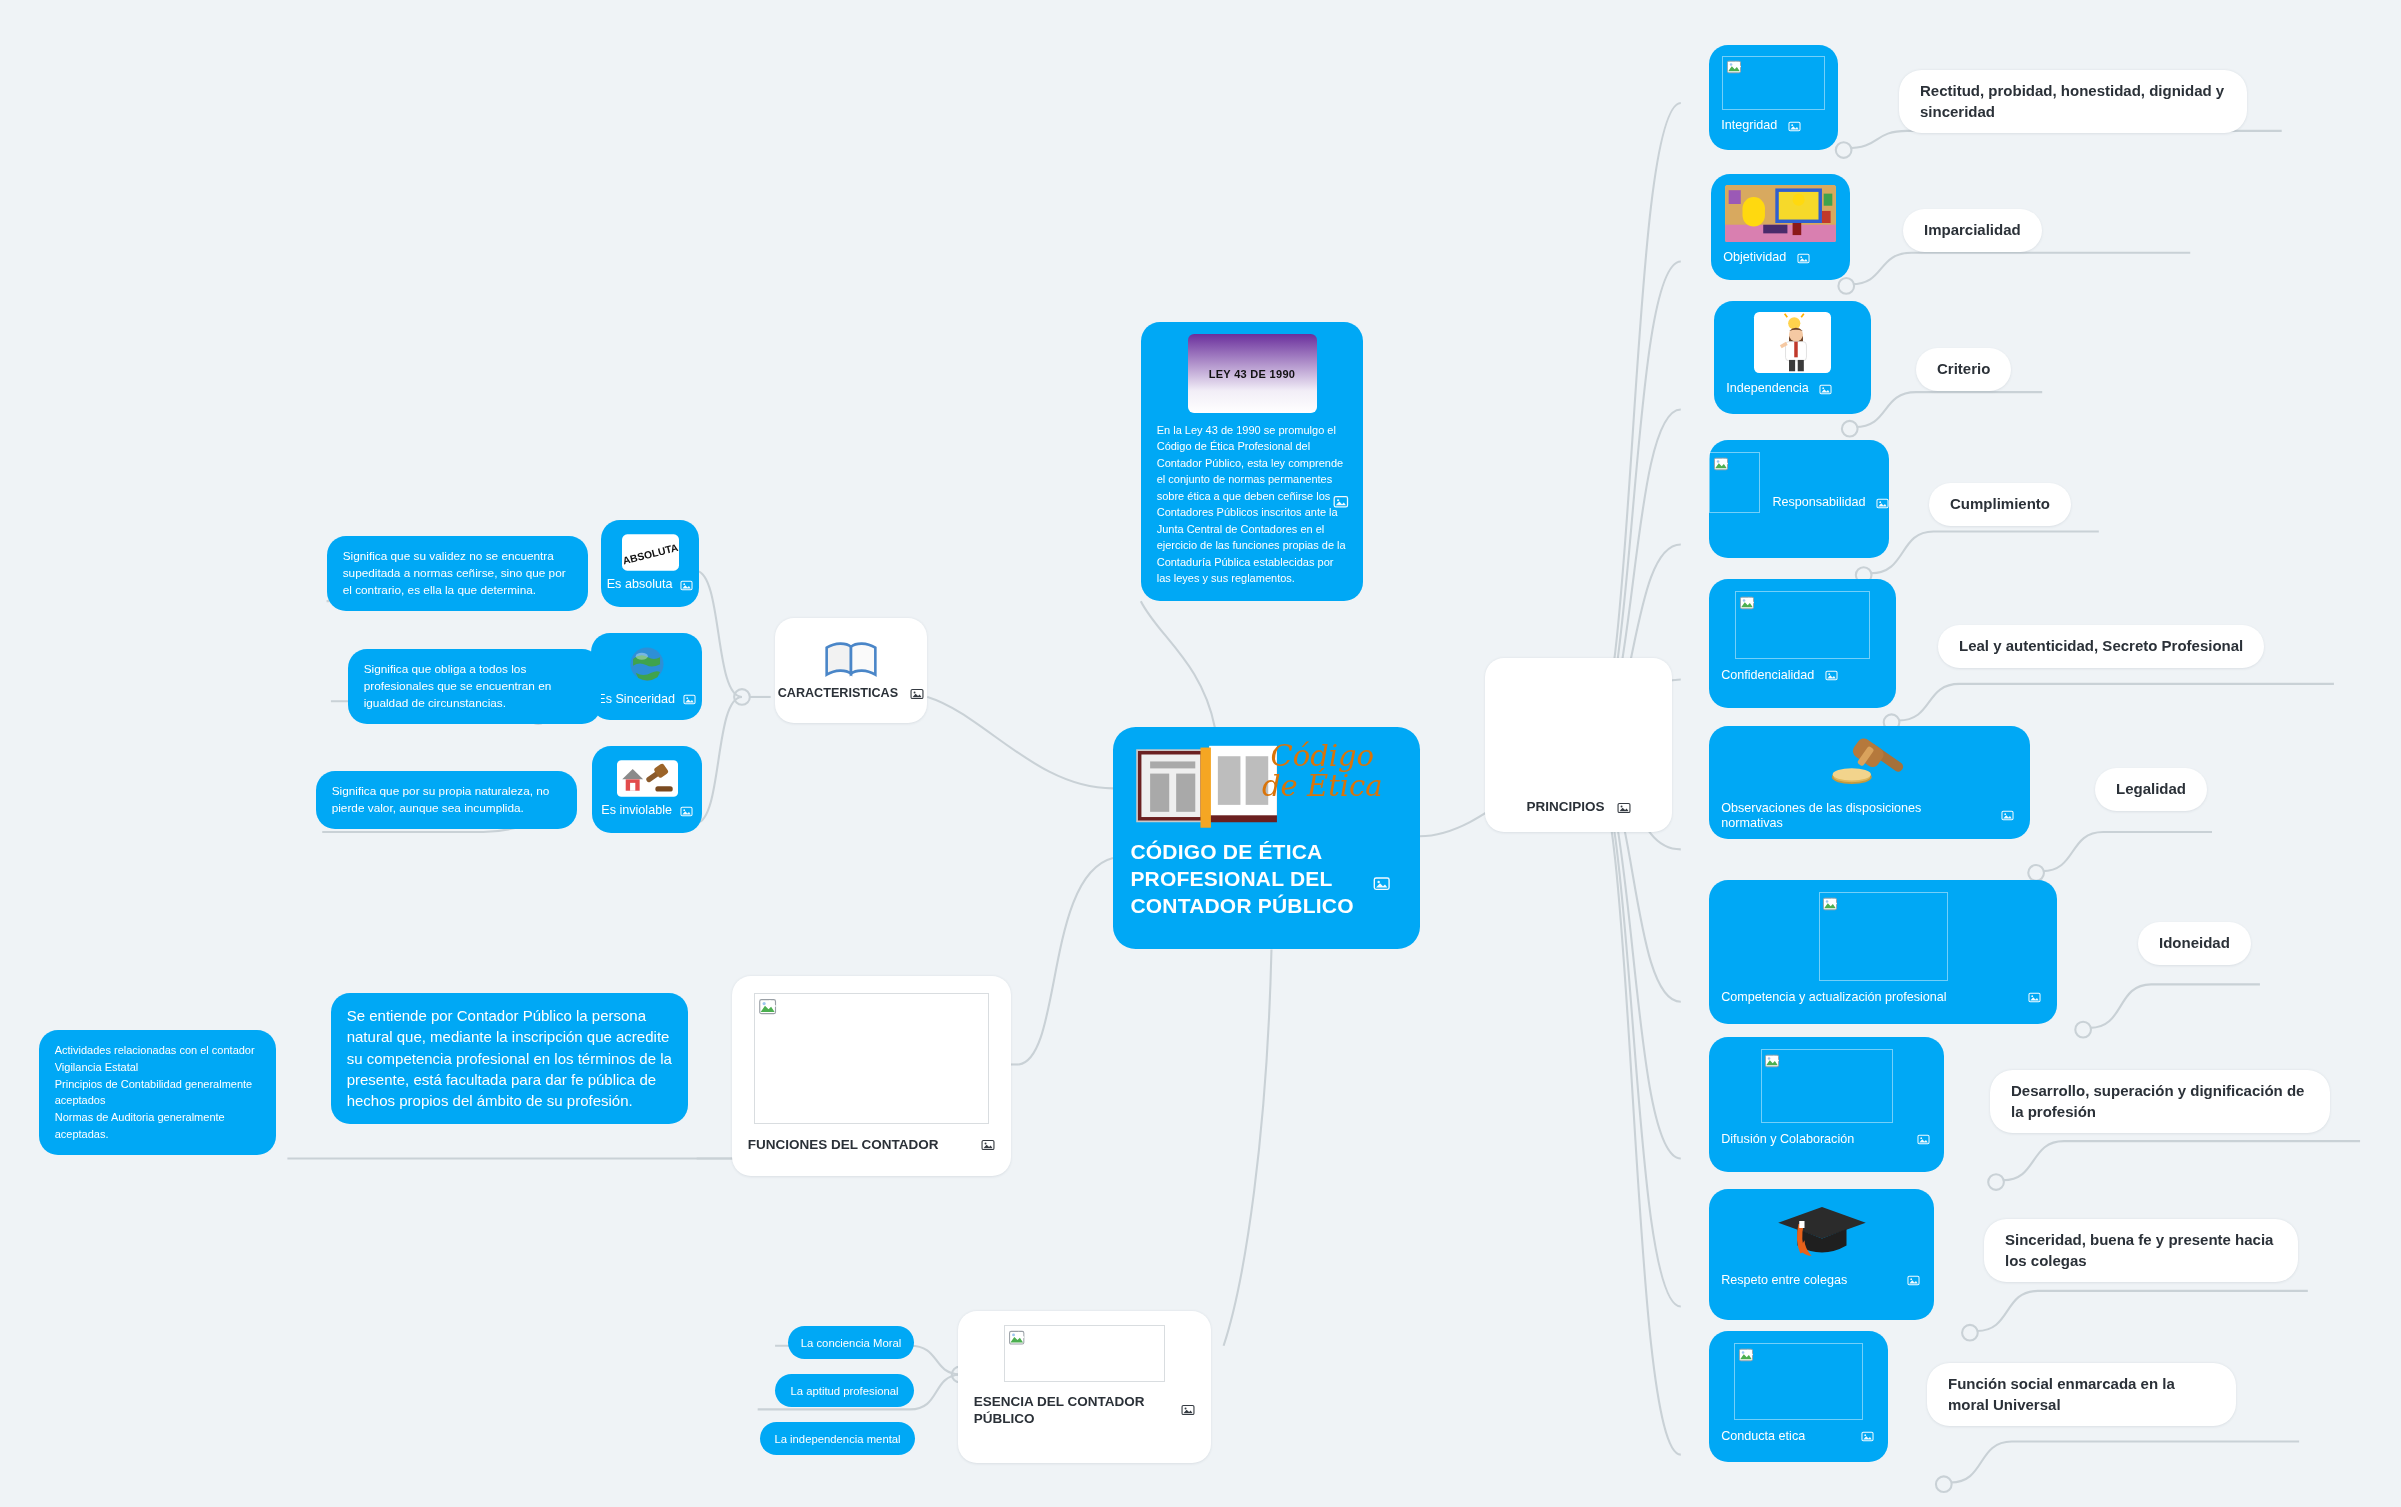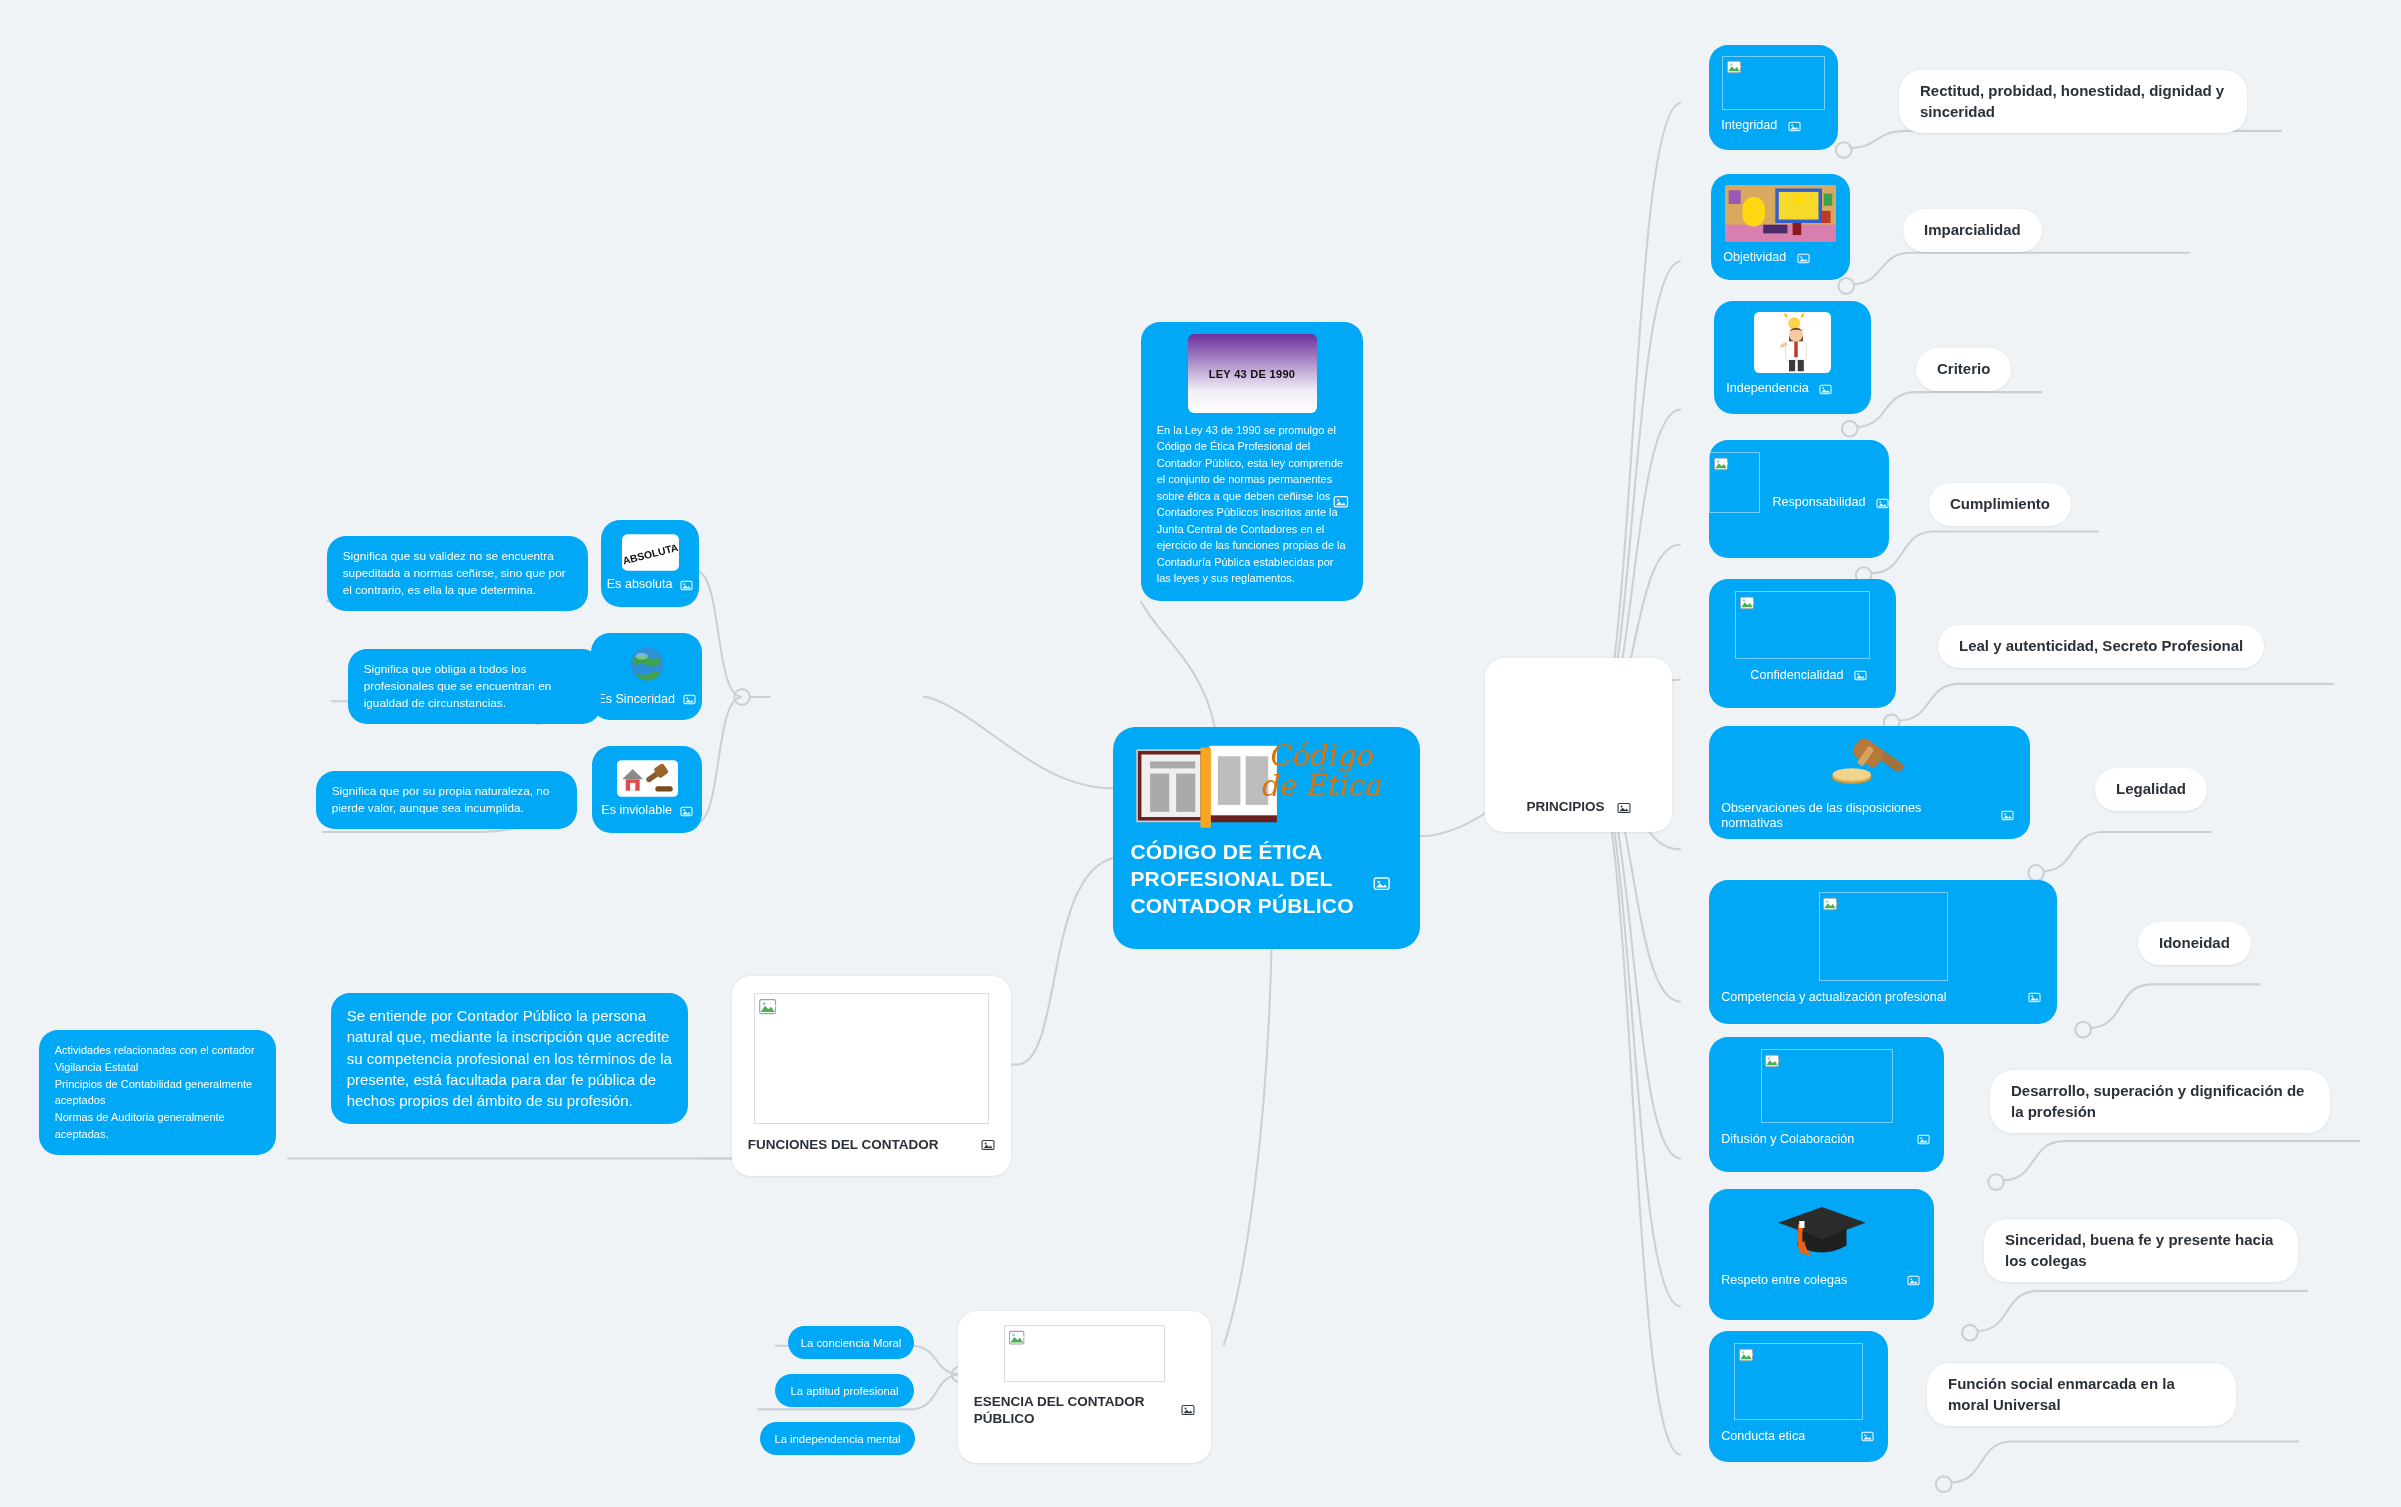--- a/index.html
+++ b/index.html
@@ -217,20 +217,38 @@
     <div id="ley-text">En la Ley 43 de 1990 se promulgo el Código de Ética Profesional del Contador Público, esta ley comprende el conjunto de normas permanentes sobre ética a que deben ceñirse los Contadores Públicos inscritos ante la Junta Central de Contadores en el ejercicio de las funciones propias de la Contaduría Pública establecidas por las leyes y sus reglamentos.</div>
     <div id="ley-flag" class="imgflag">
       <svg width="15.7" height="15.7" viewBox="0 0 20 20">
           <rect x="1.5" y="3.5" width="17" height="13" rx="2" fill="none" stroke="#ffffff" stroke-width="1.6"></rect>
           <circle cx="6.5" cy="8" r="1.4" fill="#ffffff"></circle>
           <path d="M3.5 14.5 L8 9.5 L11.5 13 L13.8 10.8 L16.5 14.5 Z" fill="#ffffff"></path>
         </svg>
     </div>
   </div>
 
+  <div class="node white" style="left:775px;top:618px;width:152px;height:105px;display:flex;flex-direction:column;justify-content:center;">
+    <div style="text-align:center;margin-bottom:3.5px;">
+      <svg width="56" height="40" viewBox="0 0 64 46">
+        <path d="M4 10 C14 4 26 4 32 9 L32 40 C26 35 14 35 4 41 Z" fill="#f2f2f2" stroke="#4a86c8" stroke-width="3"></path>
+        <path d="M60 10 C50 4 38 4 32 9 L32 40 C38 35 50 35 60 41 Z" fill="#fafafa" stroke="#4a86c8" stroke-width="3"></path>
+      </svg>
+    </div>
+    <div class="nlabel" style="justify-content:center;font-size:12.6px;">
+      <span class="txt">CARACTERISTICAS</span>
+      <span class="imgflag">
+        <svg width="14" height="14" viewBox="0 0 20 20">
+            <rect x="1.5" y="3.5" width="17" height="13" rx="2" fill="none" stroke="#2b3138" stroke-width="1.6"></rect>
+            <circle cx="6.5" cy="8" r="1.4" fill="#2b3138"></circle>
+            <path d="M3.5 14.5 L8 9.5 L11.5 13 L13.8 10.8 L16.5 14.5 Z" fill="#2b3138"></path>
+          </svg>
+      </span>
+    </div>
+  </div>
 
   <div class="node blue" style="left:601px;top:520px;width:98px;height:87px;display:flex;flex-direction:column;justify-content:center;">
     <div style="text-align:center;">
       <svg width="57" height="37" viewBox="0 0 66 42">
           <rect x="0" y="0" width="66" height="42" rx="6" fill="#ffffff"></rect>
           <text x="33" y="27" font-family="'Liberation Sans',sans-serif" font-size="12" font-weight="700" text-anchor="middle" fill="#111" transform="rotate(-14 33 23)">ABSOLUTA</text>
         </svg>
     </div>
     <div class="nlabel" style="justify-content:center;font-size:12.6px;padding:3.5px 0 0 0;gap:7.8px;">
       <span class="txt">Es absoluta</span>
@@ -468,21 +486,21 @@
           <svg width="13" height="13" viewBox="0 0 20 20">
             <rect x="1.5" y="3.5" width="17" height="13" rx="2" fill="none" stroke="#fff" stroke-width="1.6"></rect>
             <circle cx="6.5" cy="8" r="1.4" fill="#fff"></circle>
             <path d="M3.5 14.5 L8 9.5 L11.5 13 L13.8 10.8 L16.5 14.5 Z" fill="#fff"></path>
           </svg>
         </span>
     </div>
   </div>
   <div class="annot" style="position:absolute;left:1929px;top:483px;">Cumplimiento</div>
 
-  <div class="node blue" style="left:1709px;top:579px;width:187px;height:129px;display:flex;flex-direction:column;align-items:center;">
+  <div class="node blue" style="left:1709px;top:579px;width:187px;height:129px;display:flex;flex-direction:column;">
     <div class="imgbox" style="width:135px;height:68px;margin-top:12.2px;">
       <span class="brokenimg">
           <svg width="17.4" height="17.4" viewBox="0 0 24 24">
             <rect x="2" y="3" width="18" height="16" rx="2" fill="#ffffff" stroke="#9aa0a6" stroke-width="1.3"></rect>
             <path d="M3 17 L8 10 L12 14 L15 11 L19 17 Z" fill="#4caf50"></path>
             <circle cx="7" cy="7.5" r="1.8" fill="#9ec5ef"></circle>
             <path d="M13 4 L20 11" stroke="#ffffff" stroke-width="2"></path>
           </svg>
         </span>
     </div>

